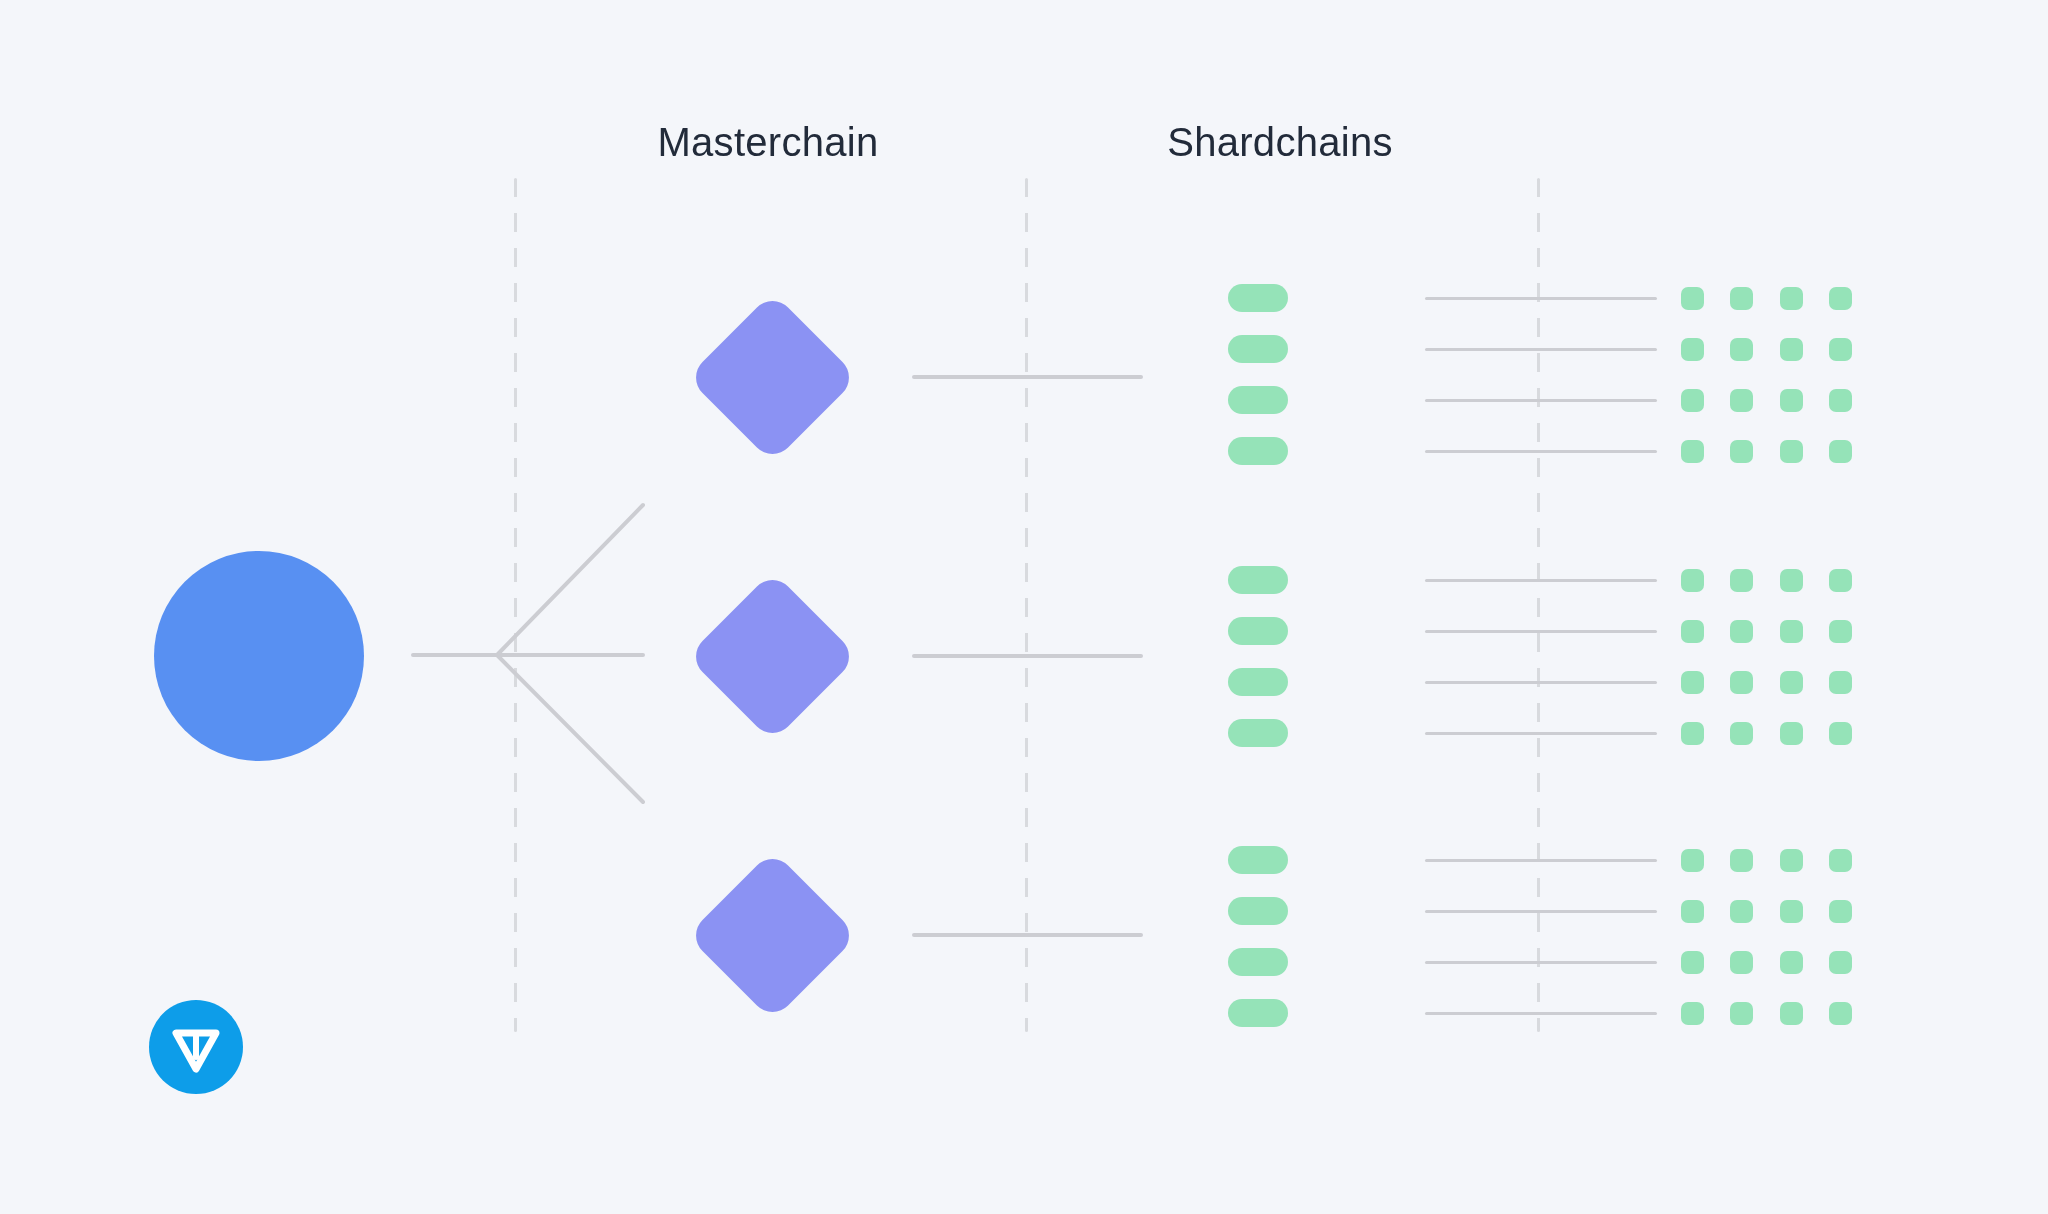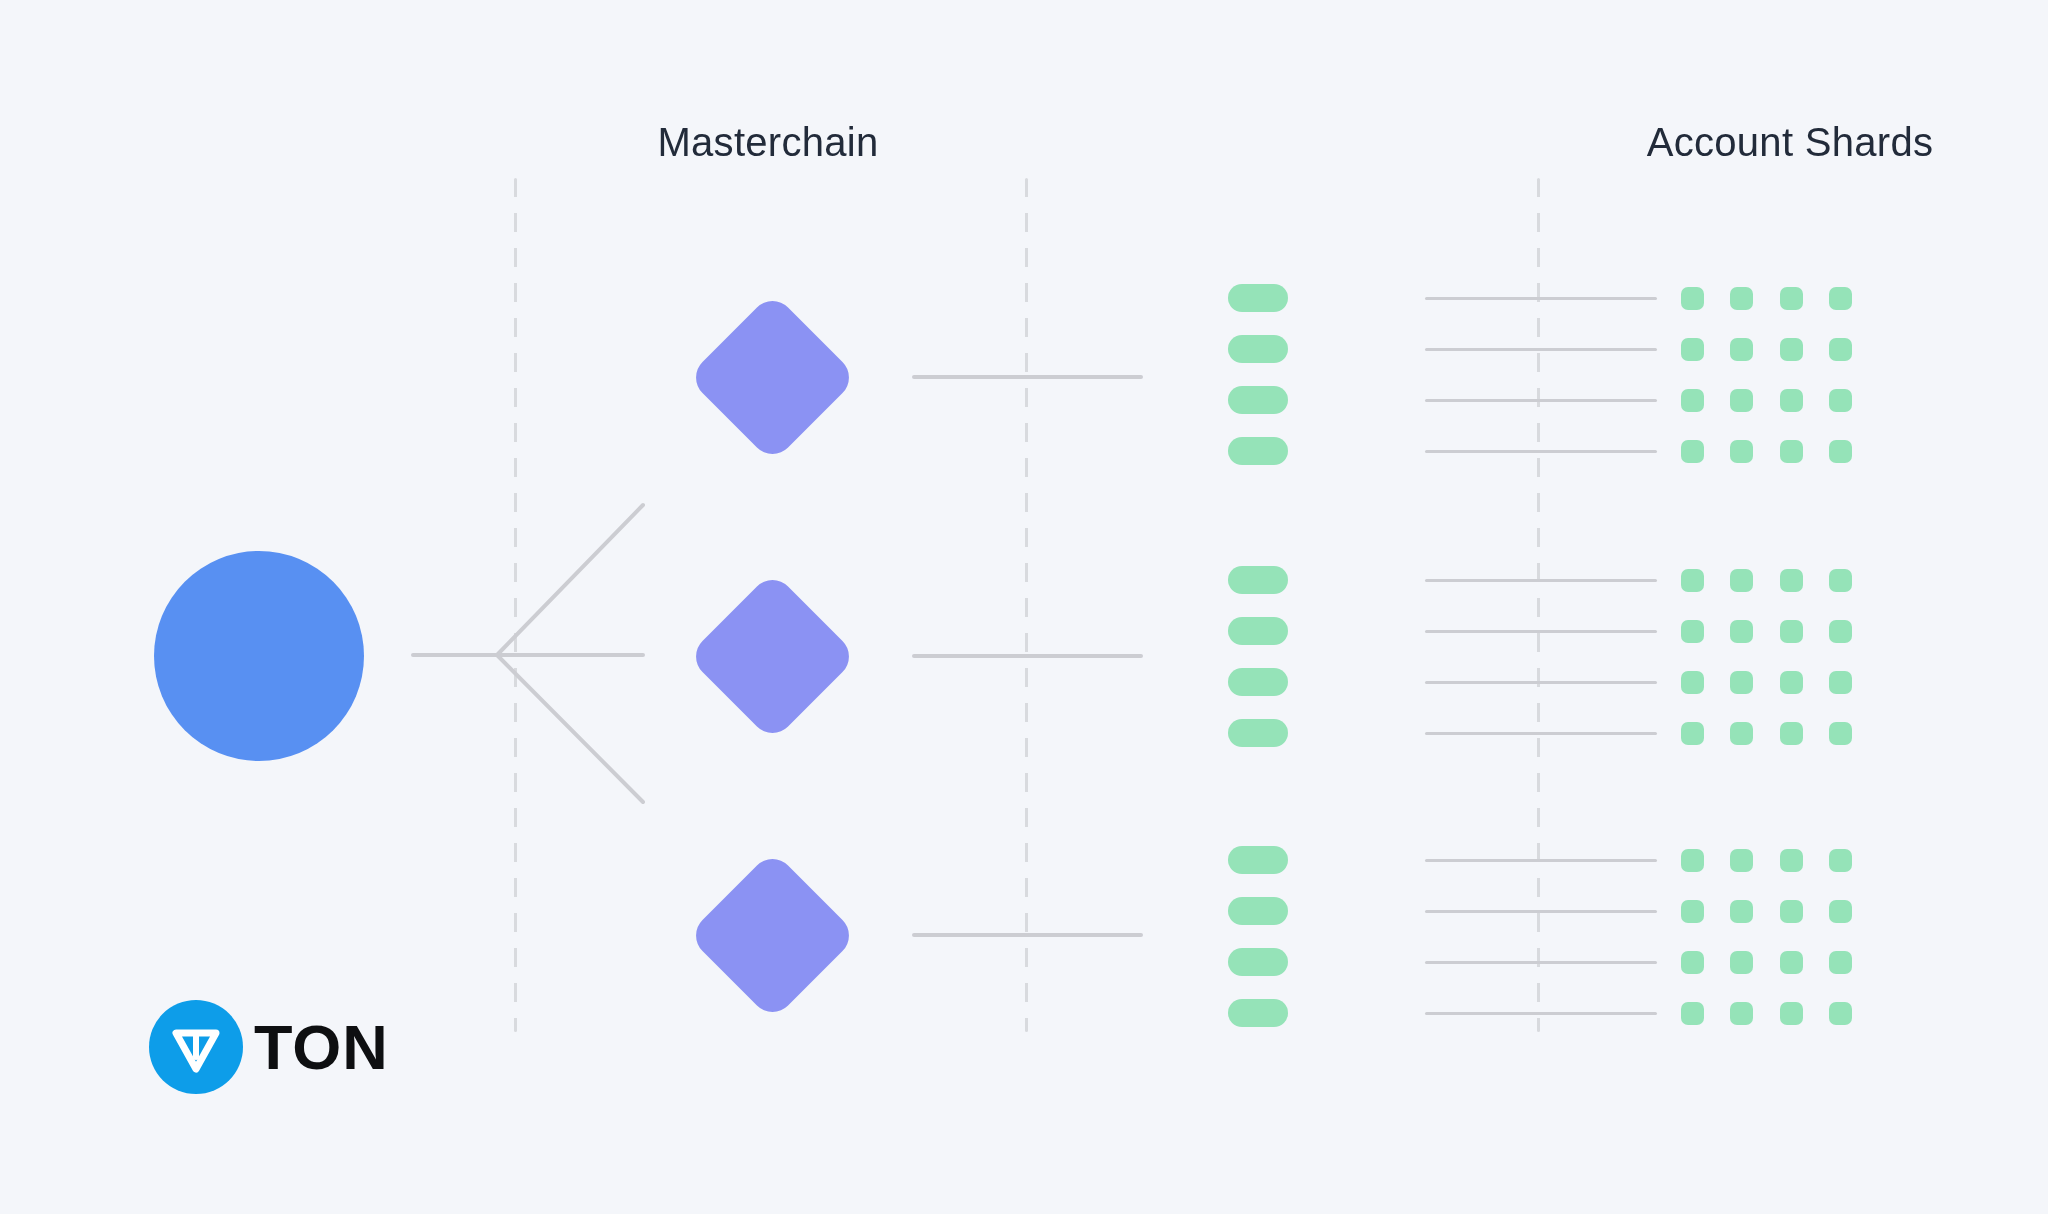--- a/index.html
+++ b/index.html
@@ -53,21 +53,21 @@
     font-size:63px;font-weight:900;letter-spacing:1px;line-height:94px;
     color:var(--logo-text,#0e0f11);
   }
 </style>
 </head>
 <body>
 
 <div id="diagram">
 
   <div class="col-title" style="left:768px">Masterchain</div>
-  <div class="col-title" style="left:1790px">Account Shards</div>
+  <div class="col-title" style="left:1280px">Shardchains</div>
 
   <div class="sep" style="left:514px"></div>
   <div class="sep" style="left:1025px"></div>
   <div class="sep" style="left:1537px"></div>
 
   <div class="circle"></div>
 
   <svg class="connector" width="260" height="330" viewBox="0 0 260 330">
     <line x1="13" y1="165" x2="243" y2="165"></line>
     <line x1="97" y1="165" x2="243" y2="15"></line>
@@ -162,16 +162,15 @@
       <div class="cell" style="left: 1779.5px; top: 1001.5px;"></div>
       <div class="cell" style="left: 1829px; top: 1001.5px;"></div>
     </div>
 
   <div class="logo">
     <svg width="94" height="94" viewBox="0 0 94 94">
       <circle cx="47" cy="47" r="47" style="fill:var(--logo-blue,#0d9de9)"></circle>
       <path d="M 27 33 L 67 33 L 47 69 Z" fill="none" style="stroke:var(--logo-glyph,#ffffff)" stroke-width="7" stroke-linejoin="round"></path>
       <line x1="47" y1="36" x2="47" y2="57" style="stroke:var(--logo-glyph,#ffffff)" stroke-width="6" stroke-linecap="round"></line>
     </svg>
-    <span class="logo-text">TON</span>
   </div>
 
 </div>
 
 </body></html>

